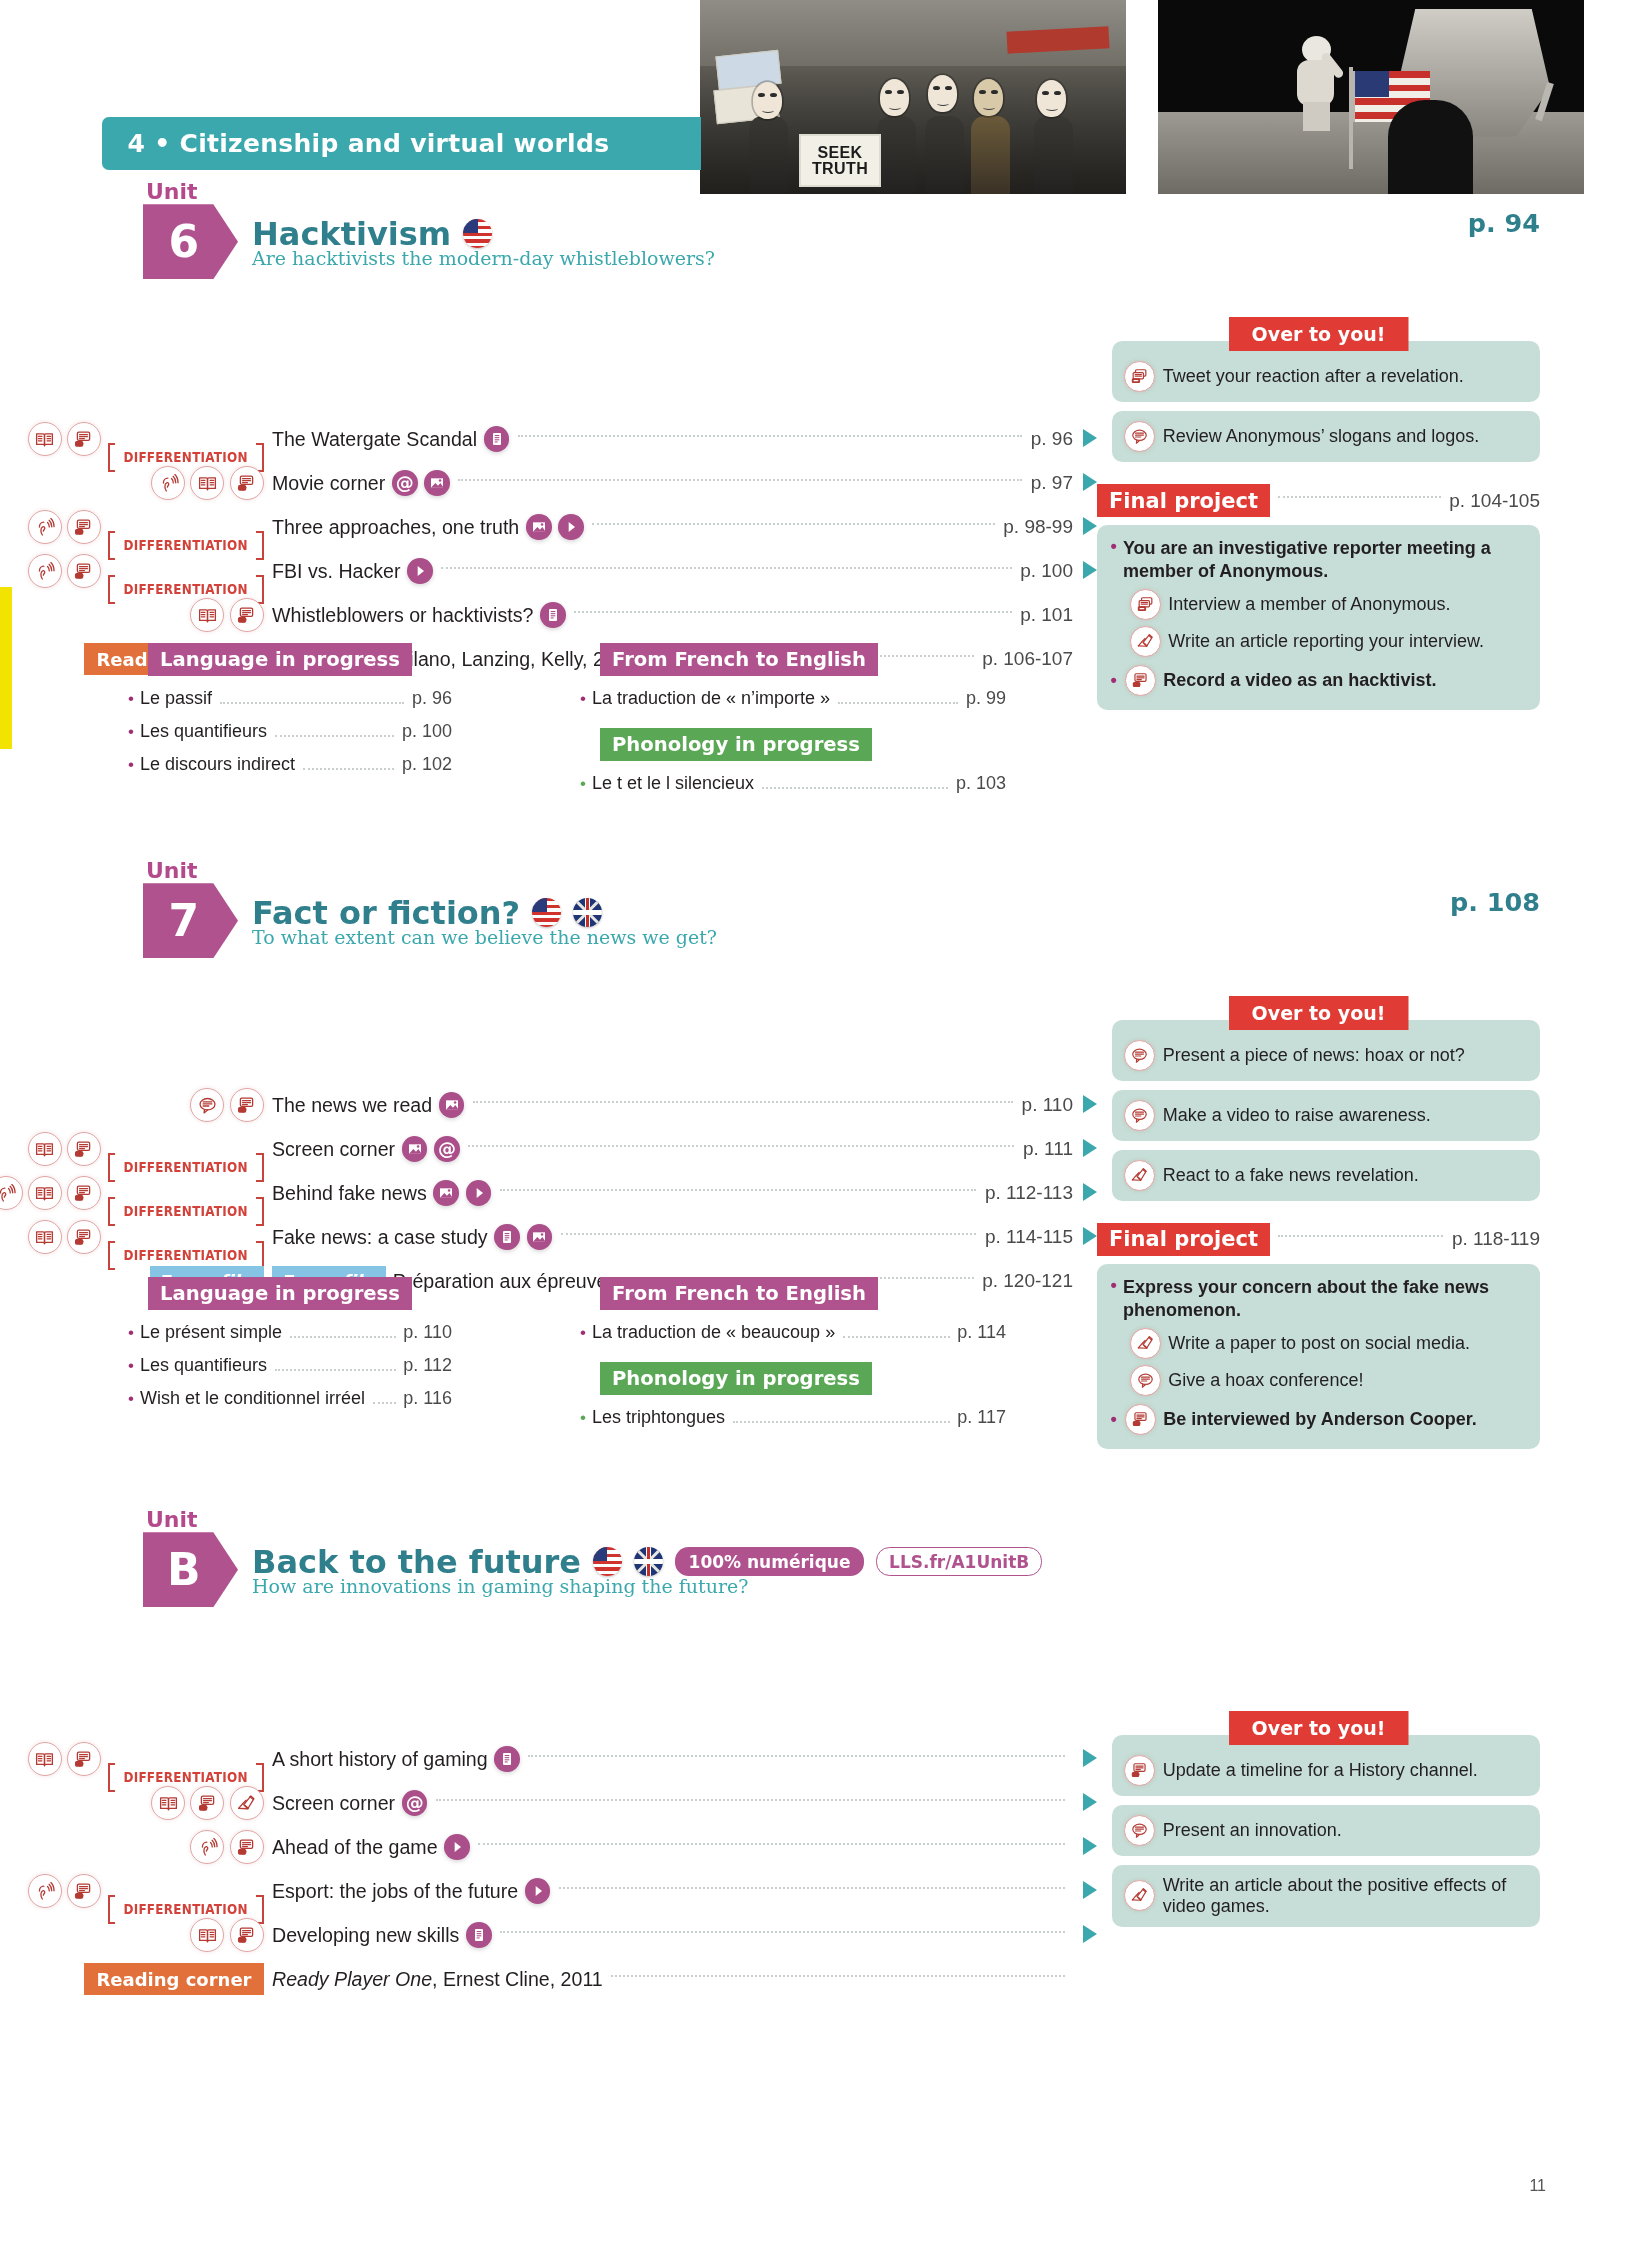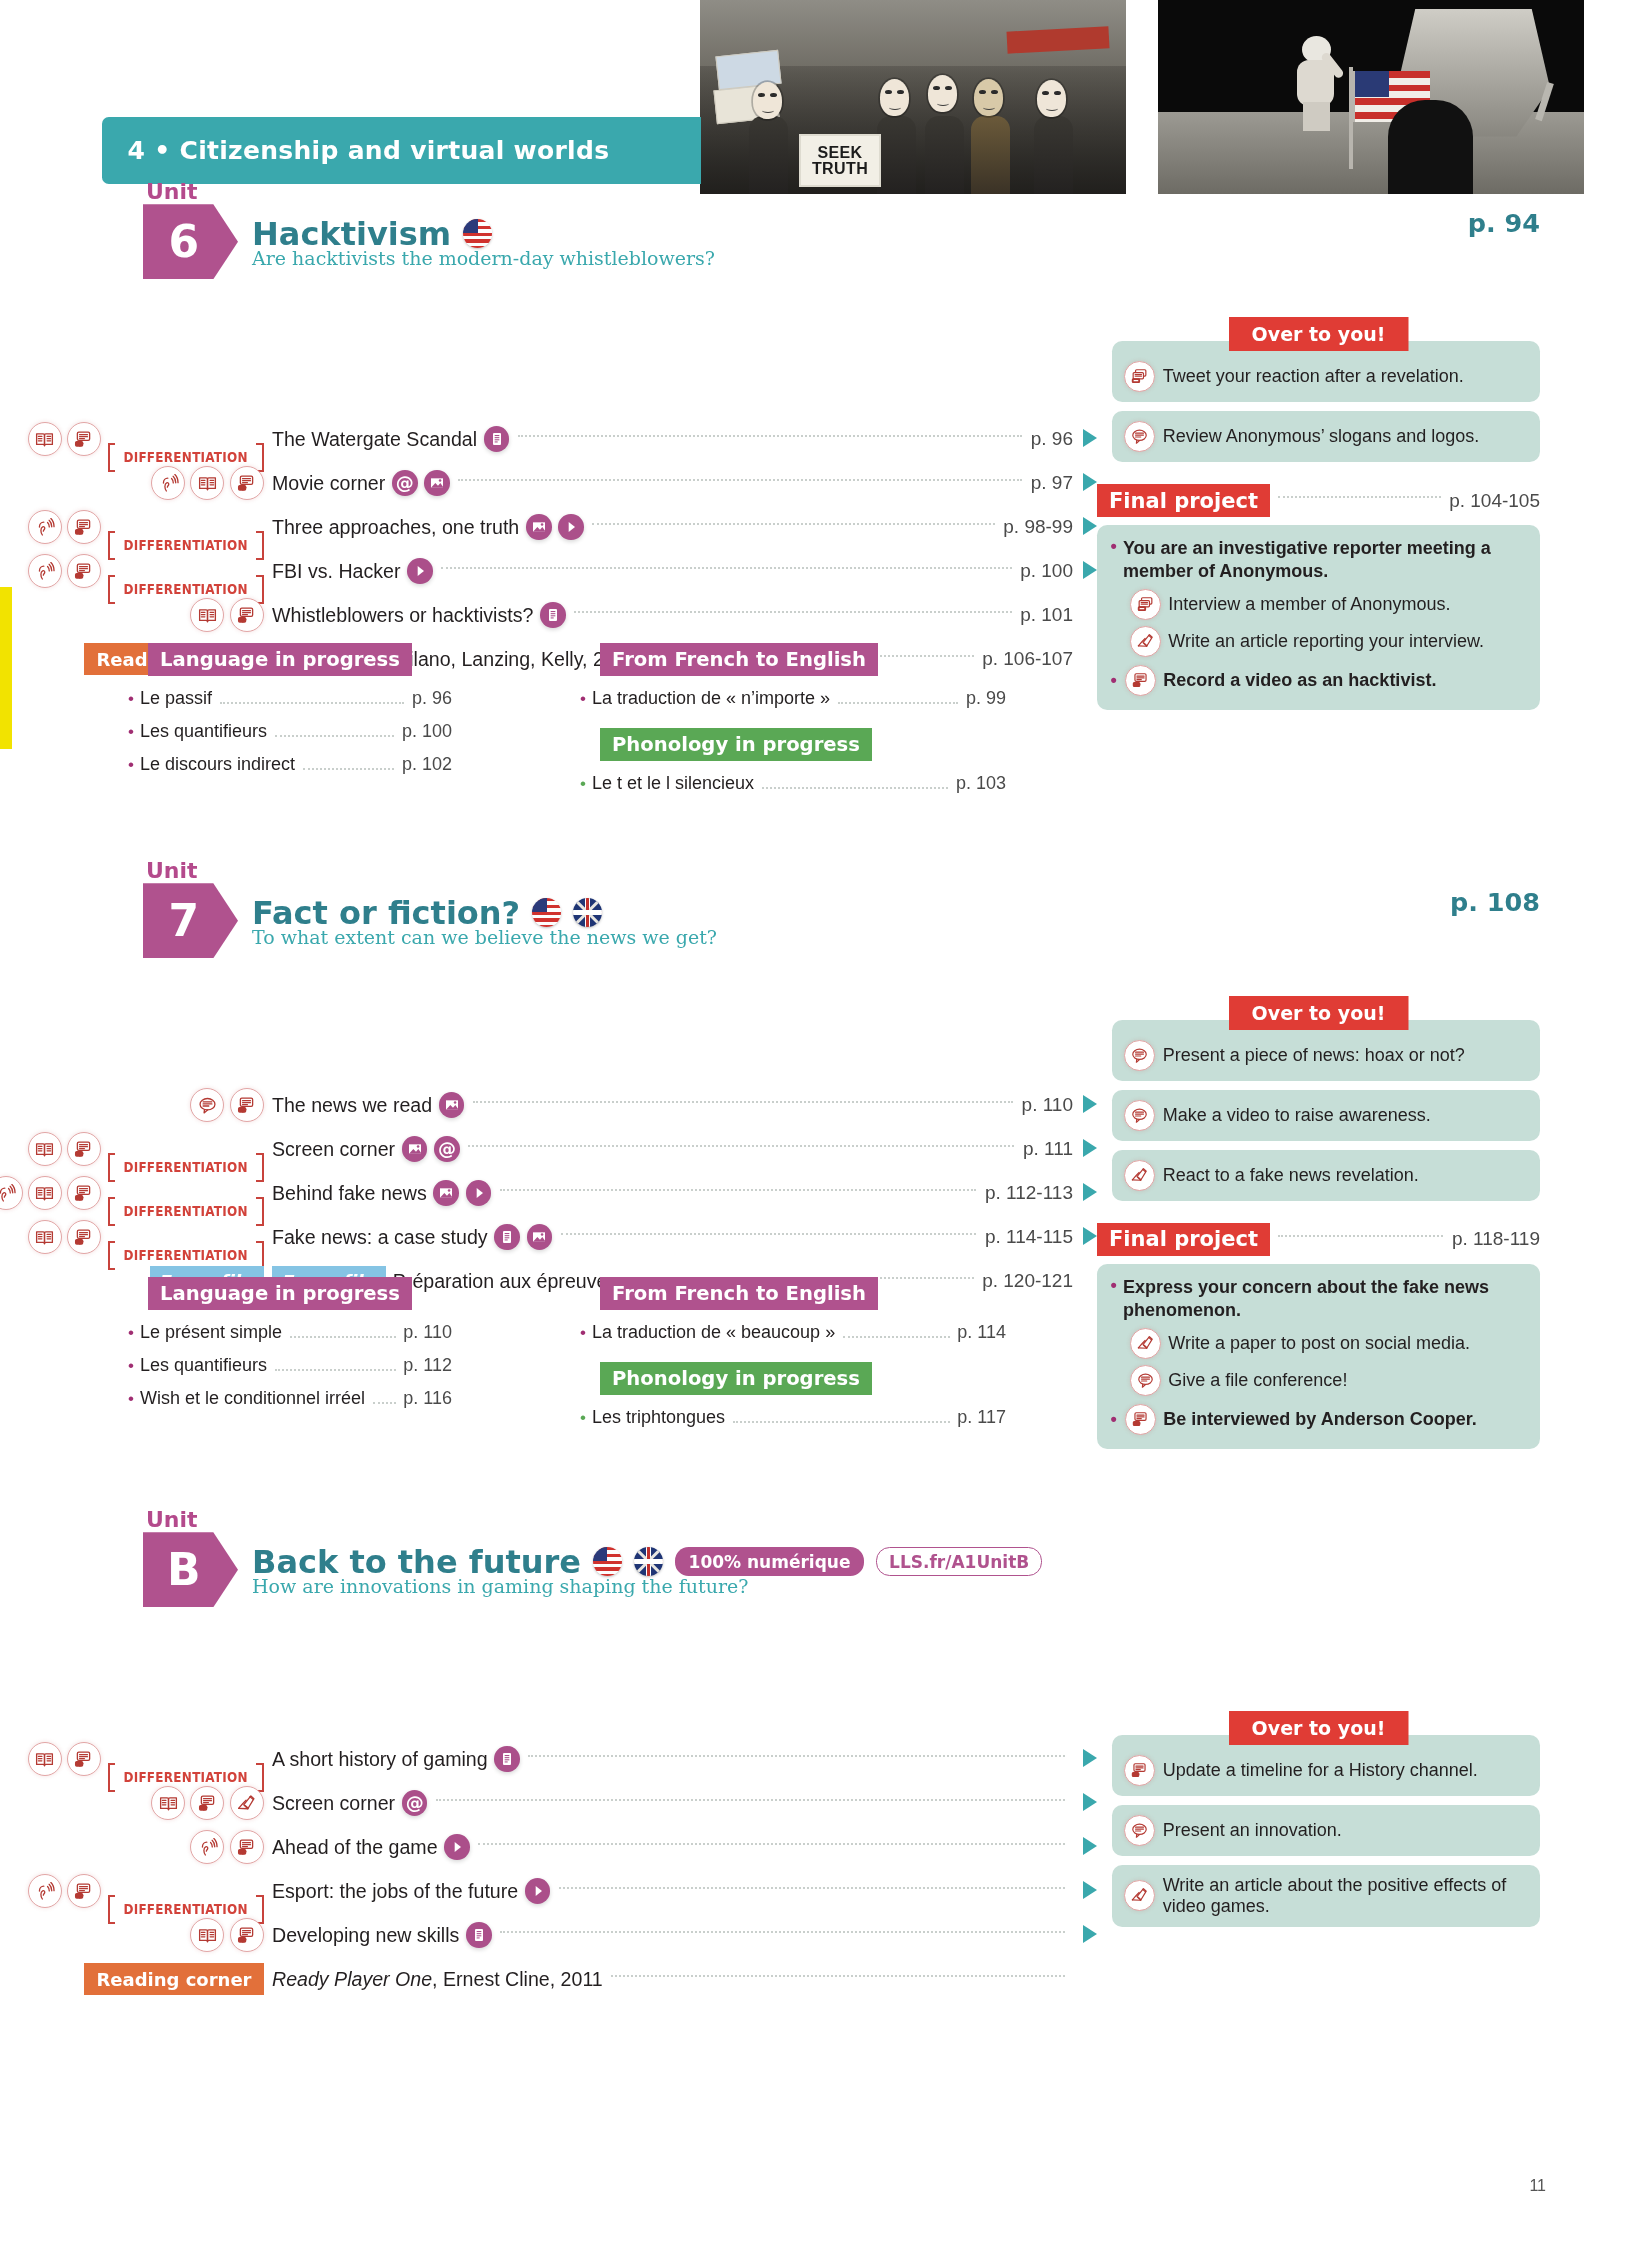--- a/index.html
+++ b/index.html
@@ -70,21 +70,21 @@
     background:repeating-linear-gradient(180deg,#c8302b 0 6.8px,#f1eee8 6.8px 13.6px);
     border-left:3.4px solid #b8b5ae; }
   .usflag::before { content:""; position:absolute; left:0; top:0; width:34px; height:25.5px;
     background:#2a3a75; }
   .flagpole { position:absolute; left:191px; bottom:25.5px; width:4.3px; height:102px; background:#b8b5ae; }
   .silhouette { position:absolute; right:111px; bottom:0; width:85px; height:94px;
     background:#111; border-radius:37px 37px 0 0; }
 
   
   .chapter-banner {
-    position:absolute; left:102px; top:117px; height:67px;
+    position:absolute; left:102px; top:117px; height:53px;
     background:#3aa8ad; color:#fff; display:flex; align-items:center;
     padding:0 29px 0 25.5px; border-radius:6.8px 0 0 6.8px; min-width:599px;
   }
   .chapter-banner .txt { font-size:25px; font-weight:bold; letter-spacing:0.3px;
     font-family:"DejaVu Sans", sans-serif; }
 
   
   .unit-block { position:absolute; left:0; width:1635px; }
   .unit-head { position:relative; height:95px; }
   .unit-word { position:absolute; left:146px; top:-10.2px; color:#b44a8c;
@@ -900,21 +900,21 @@
             <span>Write a paper to post on social media.</span>
           </div>
           <div class="fp-sub">
             <div class="cicon">
               <svg viewBox="0 0 24 24" fill="none" stroke="#b43a33" stroke-width="1.5" stroke-linecap="round" stroke-linejoin="round">
                 <ellipse cx="12" cy="10.5" rx="8.5" ry="6.5"></ellipse>
                 <path d="M8.5 16.8l-.4 3.7 3.9-3.3"></path>
                 <path d="M7 7.8h10M7 10.2h10M7 12.6h6.5"></path>
               </svg>
             </div>
-            <span>Give a file conference!</span>
+            <span>Give a hoax conference!</span>
           </div>
           <div class="fp-last">
             <span class="b">•</span>
             <div class="cicon">
               <svg viewBox="0 0 24 24" fill="none" stroke="#b43a33" stroke-width="1.5" stroke-linecap="round" stroke-linejoin="round">
                 <rect x="5" y="3.5" width="14" height="9.5" rx="1.6"></rect>
                 <path d="M8 16.5l-.2 3 3.4-3"></path>
                 <path d="M7.5 6.5h9M7.5 8.8h9M7.5 11h5.5"></path>
                 <rect x="3" y="14.5" width="8" height="5" rx="1.2" fill="#b43a33"></rect>
               </svg>

